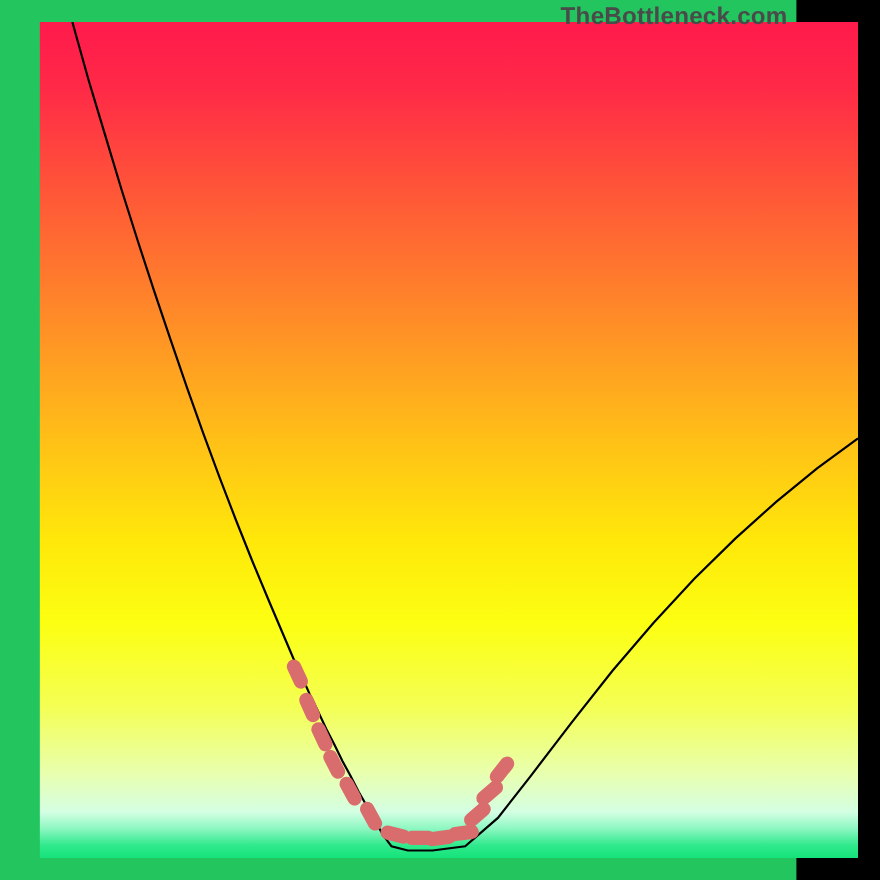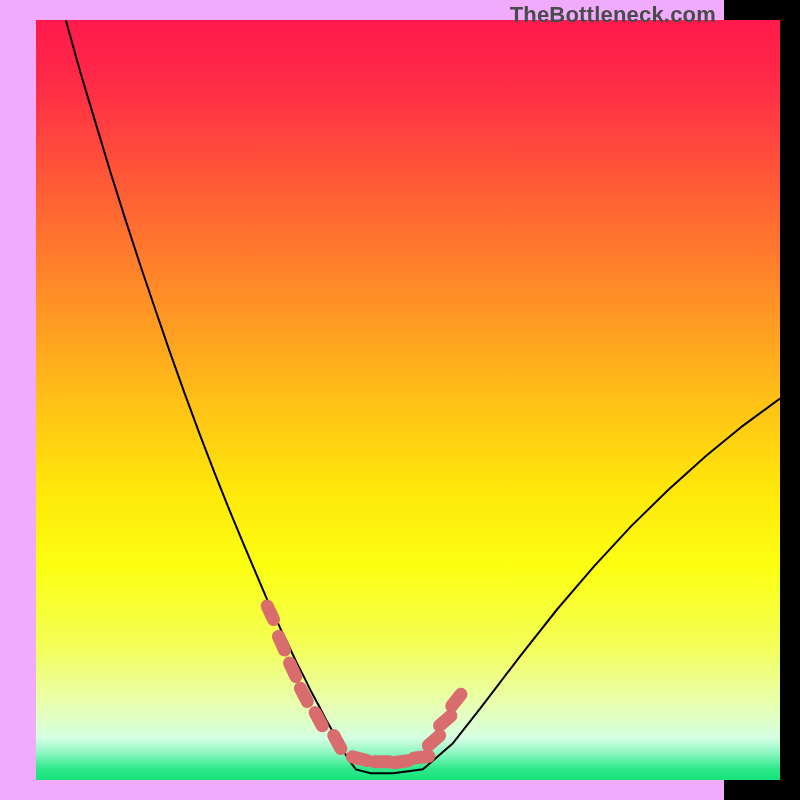--- a/index.html
+++ b/index.html
@@ -7,21 +7,21 @@
     padding: 0;
     width: 800px;
     height: 800px;
     overflow: hidden;
     background: #000;
     font-family: Arial, Helvetica, sans-serif;
   }
   .outer {
     width: 724px;
     height: 800px;
-    background: #f0abfc;
+    background: #22c55e;
     position: relative;
   }
   .plot-area {
     position: absolute;
     left: 36px;
     top: 20px;
     width: 744px;
     height: 760px;
   }
   .watermark {

